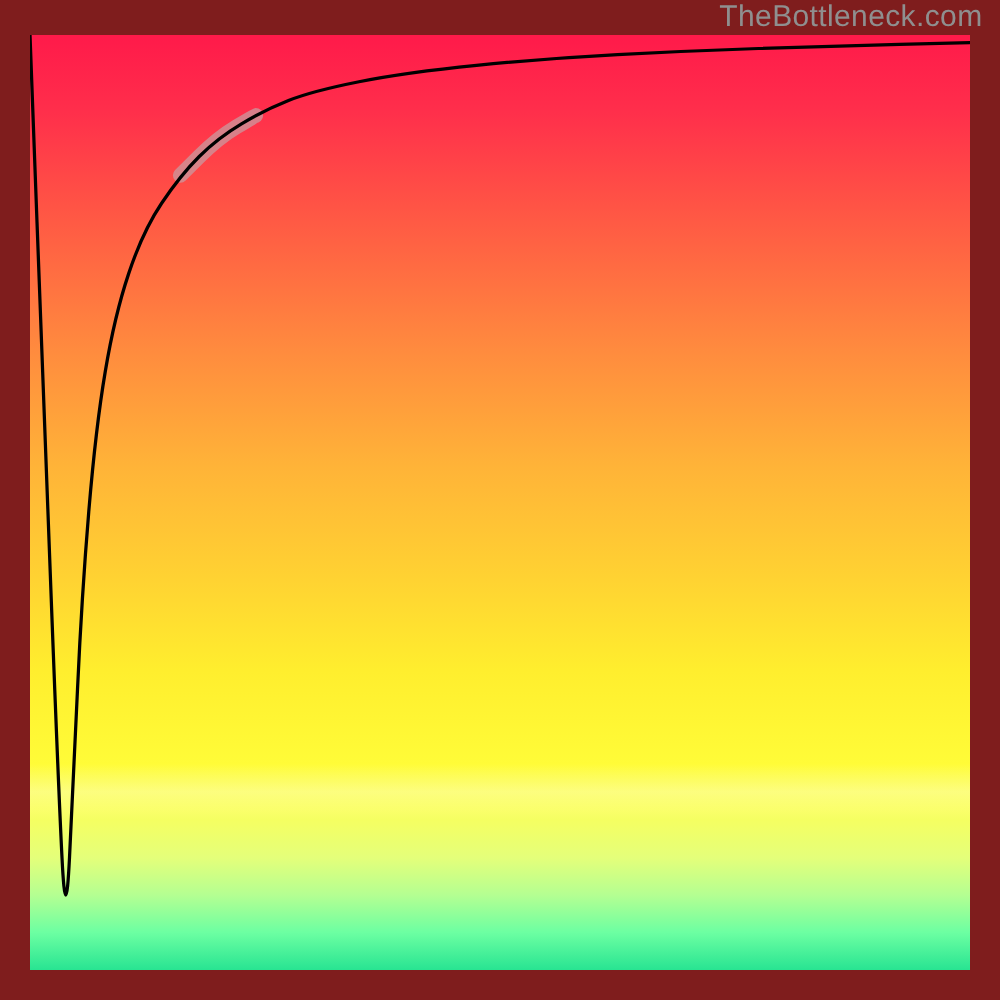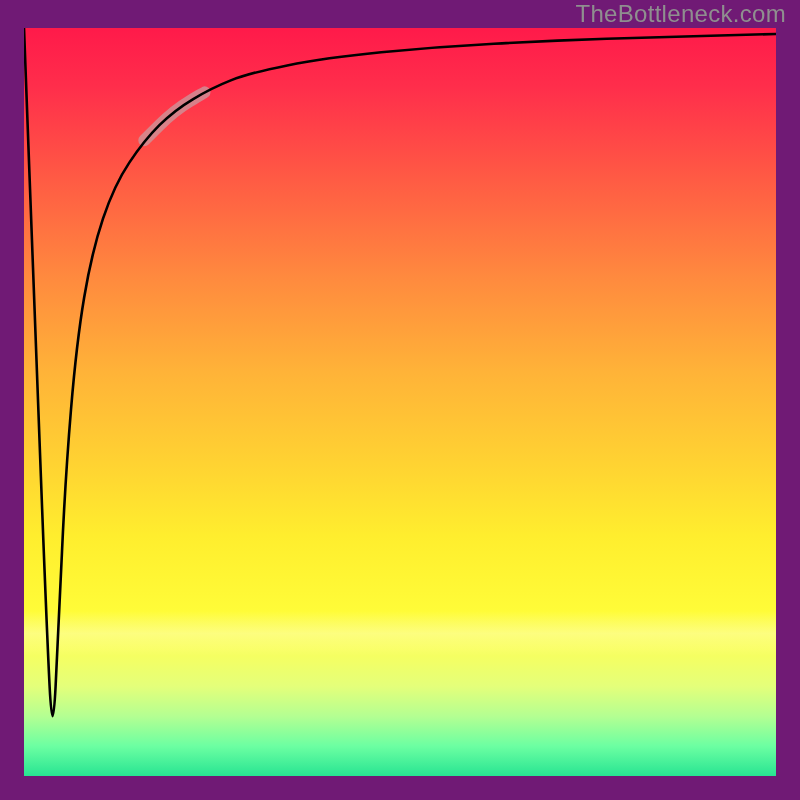--- a/index.html
+++ b/index.html
@@ -7,21 +7,21 @@
     padding: 0;
     width: 800px;
     height: 800px;
     background: #000;
     overflow: hidden;
   }
   .frame {
     position: relative;
     width: 800px;
     height: 800px;
-    background: #701a75;
+    background: #7f1d1d;
   }
   .watermark {
     position: absolute;
     top: 0;
     right: 14px;
     font-family: Arial, Helvetica, sans-serif;
     font-size: 24px;
     font-weight: 500;
     color: #8f8f8f;
     letter-spacing: 0.3px;

